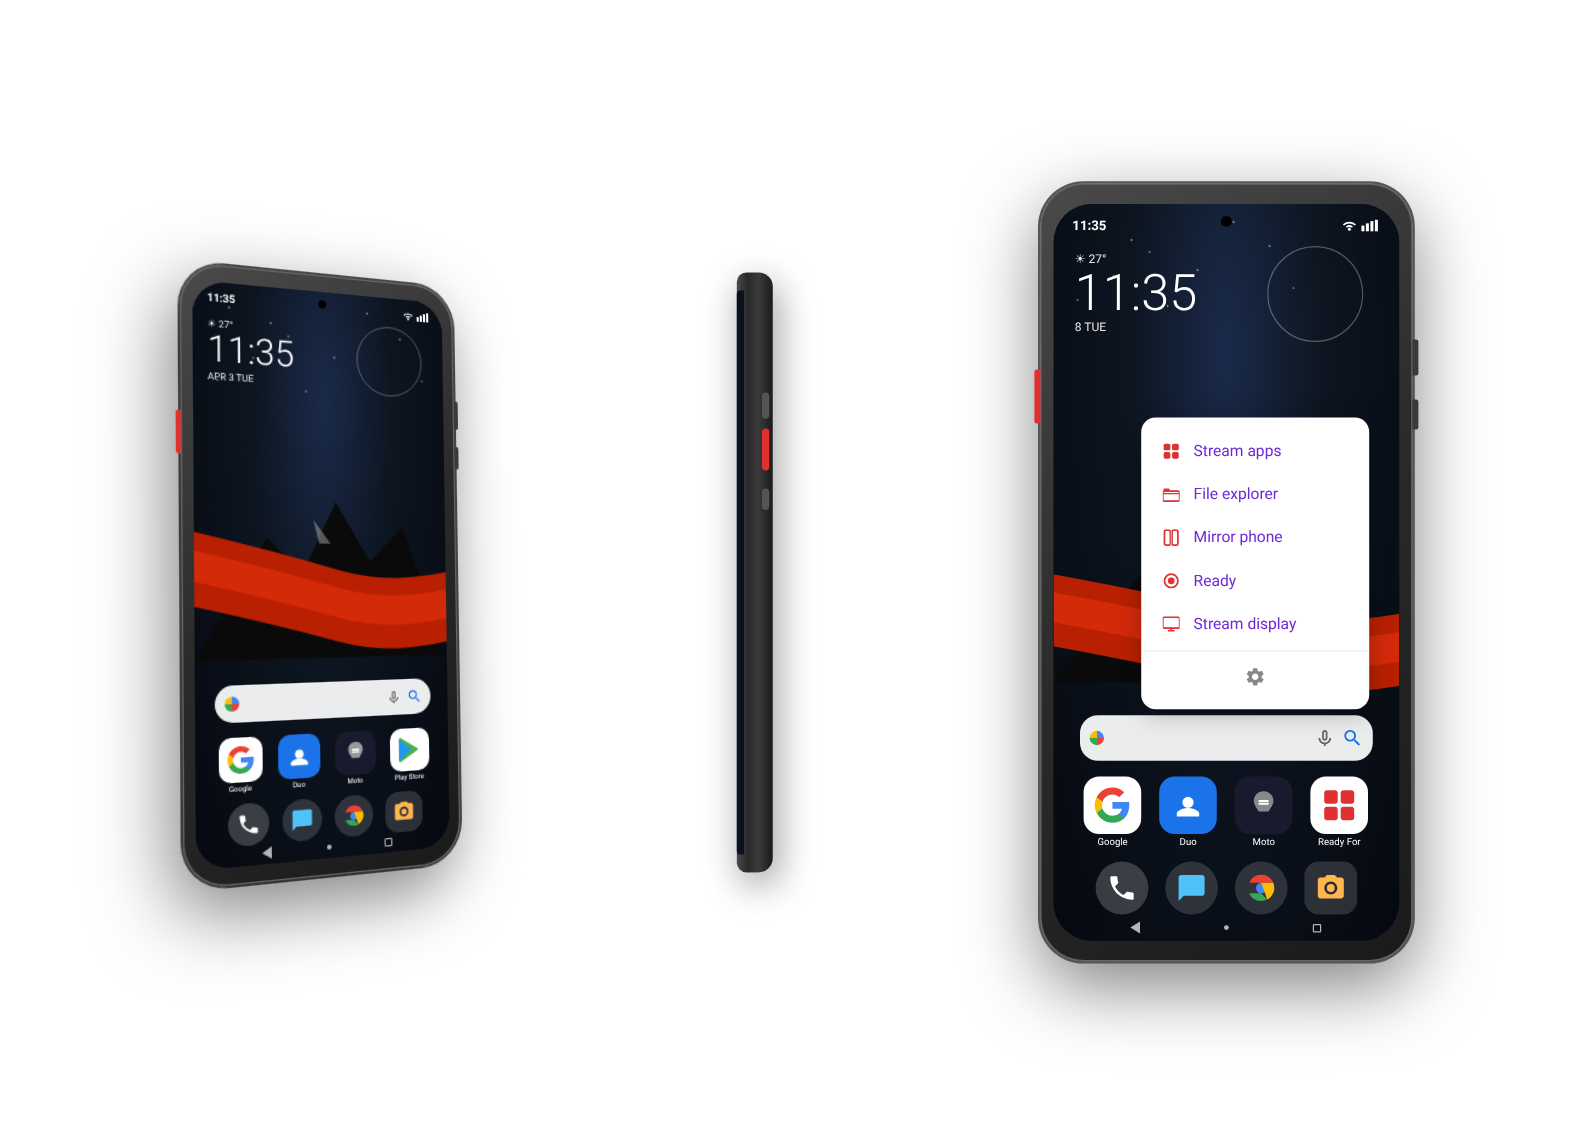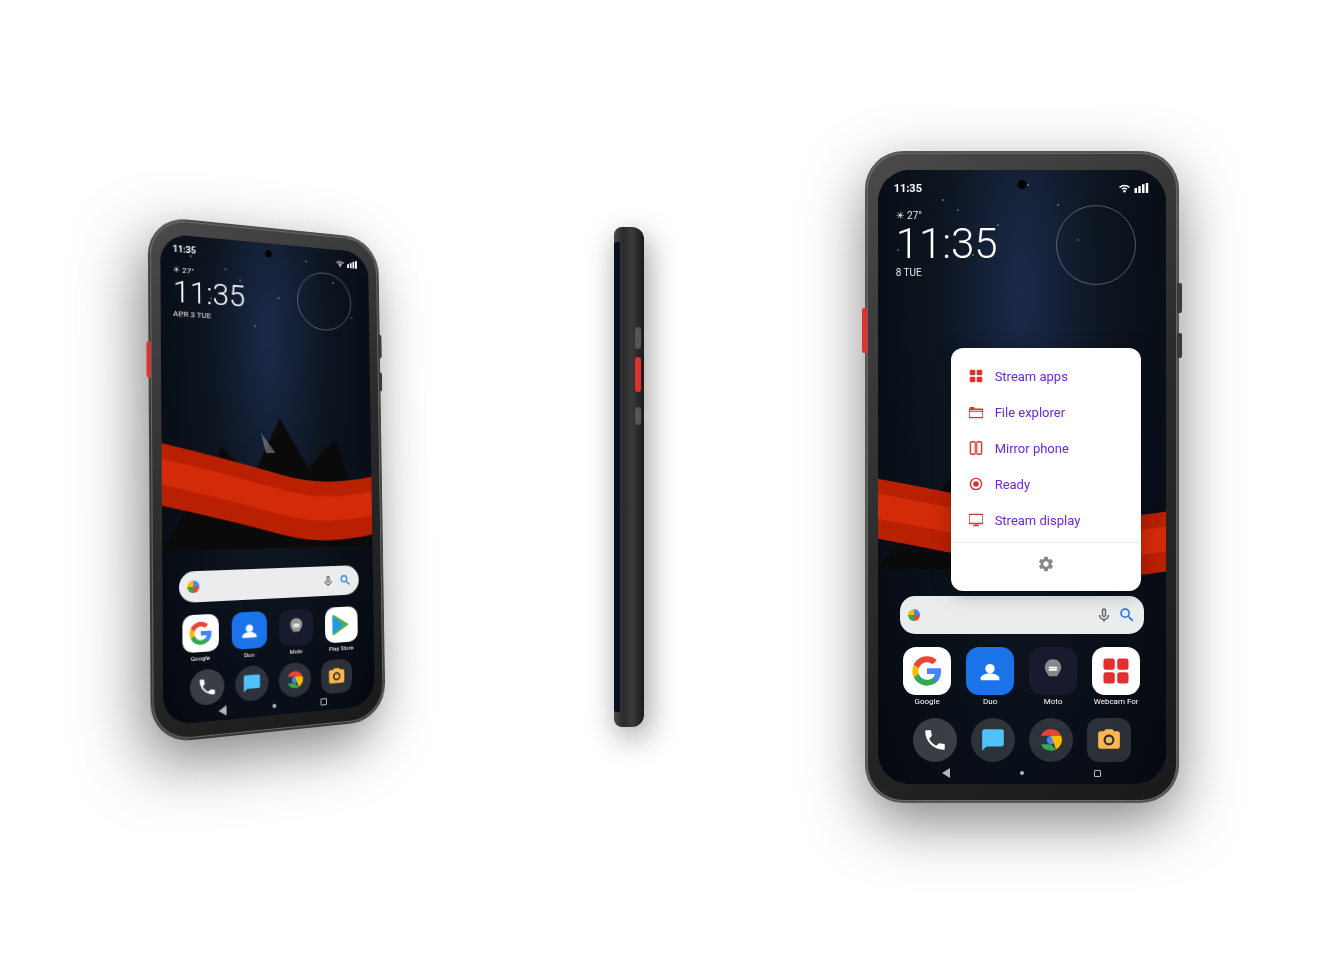--- a/index.html
+++ b/index.html
@@ -900,21 +900,21 @@
 
             <div class="app-icon-wrap">
               <div class="app-icon" style="background:white; padding:4px;">
                 <svg width="30" height="30" viewBox="0 0 24 24">
                   <rect x="2" y="2" width="9" height="9" rx="2" fill="#e03030"></rect>
                   <rect x="13" y="2" width="9" height="9" rx="2" fill="#e03030"></rect>
                   <rect x="2" y="13" width="9" height="9" rx="2" fill="#e03030"></rect>
                   <rect x="13" y="13" width="9" height="9" rx="2" fill="#e03030"></rect>
                 </svg>
               </div>
-              <span class="app-label">Webcam For</span>
+              <span class="app-label">Ready For</span>
             </div>
           </div>
 
           <div class="dock-row">
             <div class="dock-icon" style="background:rgba(255,255,255,0.2);">
               <svg width="26" height="26" viewBox="0 0 24 24">
                   <path d="M6.6 10.8c1.4 2.8 3.8 5.1 6.6 6.6l2.2-2.2c.27-.27.67-.36 1.02-.24 1.12.37 2.33.57 3.57.57.55 0 1 .45 1 1V20c0 .55-.45 1-1 1-9.39 0-17-7.61-17-17 0-.55.45-1 1-1h3.5c.55 0 1 .45 1 1 0 1.25.2 2.45.57 3.57.11.35.03.74-.25 1.02L6.6 10.8z" fill="white"></path>
                 </svg>
             </div>
             <div class="dock-icon" style="background:rgba(255,255,255,0.15);">

